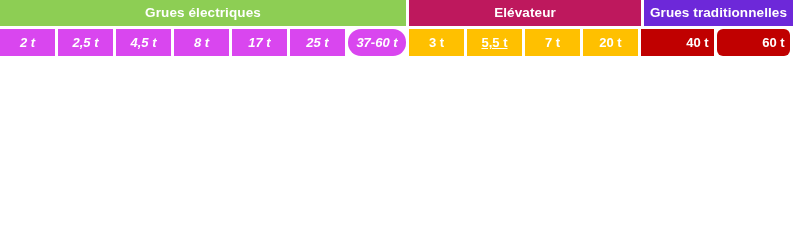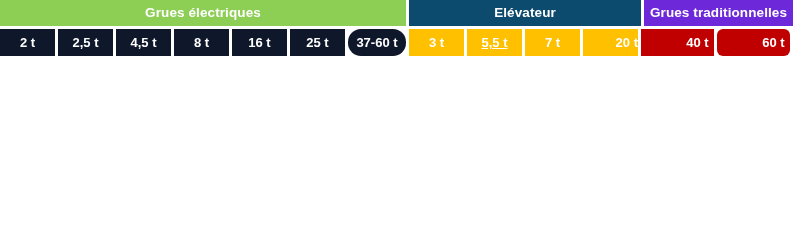--- a/index.html
+++ b/index.html
@@ -37,21 +37,21 @@
     justify-content: center;
     color: #ffffff;
     font-weight: bold;
     font-size: 13.5px;
     letter-spacing: 0.1px;
     line-height: 1;
     white-space: nowrap;
     overflow: hidden;
   }
   .group-header.green  { background: #8DCE54; }
-  .group-header.orange { background: #0c4a6e; justify-content: center; }
+  .group-header.orange { background: #be185d; justify-content: center; }
   .group-header.red    { background: #6d28d9; }
 
   
   .hgap { flex: 0 0 3px; height: 26px; background: #ffffff; }
 
   
   .band-gap { flex: 0 0 3px; height: 3px; background: #ffffff; }
 
   
   .cells-row {
@@ -65,21 +65,21 @@
     display: flex;
     align-items: center;
     justify-content: center;
     color: #ffffff;
     font-weight: bold;
     font-size: 13px;
     line-height: 1;
     white-space: nowrap;
     overflow: hidden;
   }
-  .cell.green  { background: #0f172a; }
+  .cell.green  { background: #d946ef; font-style: italic; }
   .cell.orange { background: #FFC000; }
   .cell.red    { background: #C00000; padding-left: 40px; }
 
   .cgap  { flex: 0 0 3px; height: 27px; background: #ffffff; }
   .cgap2 { flex: 0 0 3px; height: 27px; background: #ffffff; }
 </style>
 </head>
 <body>
 
 <div class="capacity-table">
@@ -112,21 +112,21 @@
     <div class="cgap"></div>
     <div class="cell green" style="flex:0 0 55px;">
       <span>4,5 t</span>
     </div>
     <div class="cgap"></div>
     <div class="cell green" style="flex:0 0 55px;">
       <span>8 t</span>
     </div>
     <div class="cgap"></div>
     <div class="cell green" style="flex:0 0 55px;">
-      <span>16 t</span>
+      <span>17 t</span>
     </div>
     <div class="cgap"></div>
     <div class="cell green" style="flex:0 0 55px;">
       <span>25 t</span>
     </div>
     <div class="cgap"></div>
     <div class="cell green" style="flex:0 0 58px;border-radius:13px;">
       <span>37-60 t</span>
     </div>
 
@@ -137,21 +137,21 @@
     </div>
     <div class="cgap"></div>
     <div class="cell orange" style="flex:0 0 55px;text-decoration:underline;">
       <span>5,5 t</span>
     </div>
     <div class="cgap"></div>
     <div class="cell orange" style="flex:0 0 55px;">
       <span>7 t</span>
     </div>
     <div class="cgap"></div>
-    <div class="cell orange" style="flex:0 0 55px;justify-content:flex-end;">
+    <div class="cell orange" style="flex:0 0 55px;">
       <span>20 t</span>
     </div>
 
     <div class="cgap2"></div>
 
     <div class="cell red" style="flex:0 0 73px;">
       <span>40 t</span>
     </div>
     <div class="cgap"></div>
     <div class="cell red" style="flex:0 0 73px;border-radius:6px;">

